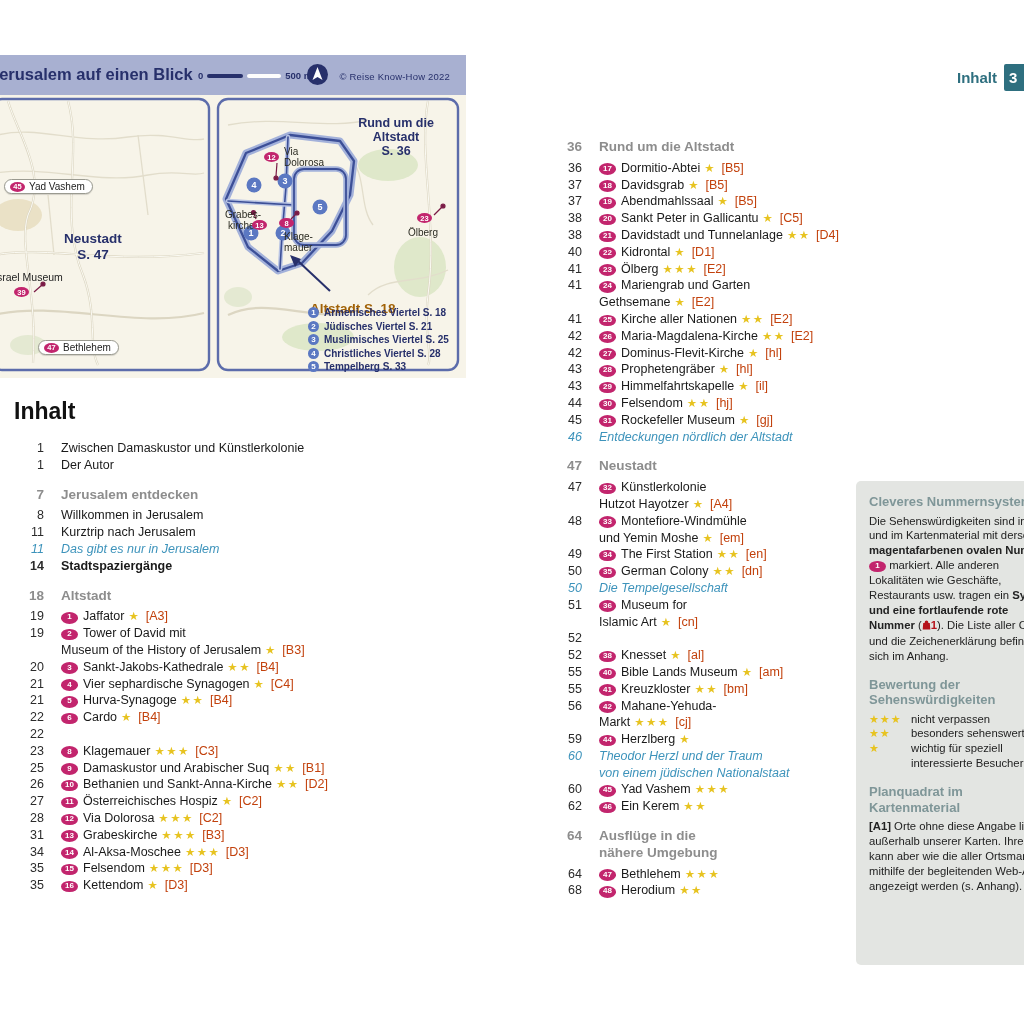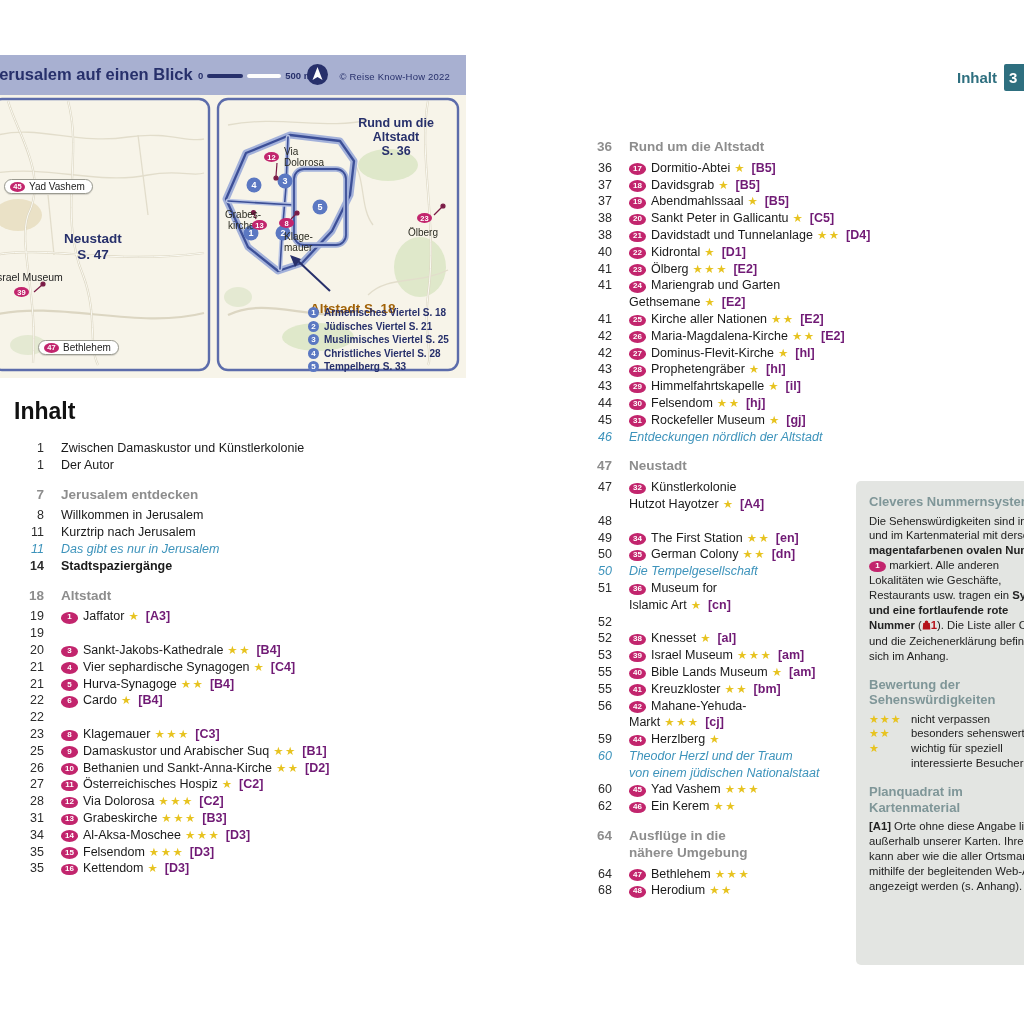--- a/index.html
+++ b/index.html
@@ -32,35 +32,35 @@
   .al-text{font-size:10px;font-weight:bold;color:#27306b;white-space:nowrap;}
   
   .corner{position:absolute;top:64px;right:0;display:flex;align-items:center;}
   .corner-label{font-size:15px;font-weight:bold;color:#2e6f7f;margin-right:7px;}
   .corner-box{width:28px;height:27px;background:#2e6f7f;color:#fff;font-size:15px;font-weight:bold;
       display:flex;align-items:center;padding-left:5px;margin-right:-13px;border-radius:2px;}
   
   .toc-heading{position:absolute;left:14px;top:398px;font-size:23px;font-weight:bold;color:#111;}
   .toc-col{position:absolute;font-size:12.5px;line-height:16.8px;}
   .toc-col.left{left:14px;top:440px;width:540px;}
-  .toc-col.right{left:582px;top:126px;width:310px;}
+  .toc-col.right{left:552px;top:126px;width:310px;}
   .toc-row{display:flex;align-items:baseline;}
   .toc-row .num{flex:none;width:30px;text-align:right;color:#2b2b2b;}
   .toc-row .txt{margin-left:17px;}
   .toc-row.header{font-weight:bold;color:#8d8d8d;font-size:13.5px;margin-top:13px;margin-bottom:4px;}
   .toc-row.header .num{color:#8d8d8d;}
   .toc-row.bold{font-weight:bold;}
   .toc-row.bold .num{font-weight:bold;}
   .toc-row.italic{font-style:italic;color:#3d93bb;}
   .toc-row.italic .num{color:#3d93bb;}
   .t-oval{display:inline-flex;align-items:center;justify-content:center;width:17px;height:11.5px;
       border-radius:50%;background:#c2256d;color:#fff;font-size:8px;font-weight:bold;margin-right:5px;
       vertical-align:1px;}
   .stars{color:#e7c320;font-size:11.5px;letter-spacing:1.5px;margin-left:4px;white-space:nowrap;}
-  .grid{font-weight:bold;color:#701a75;margin-left:2px;white-space:nowrap;}
+  .grid{font-weight:normal;color:#c2410c;margin-left:2px;white-space:nowrap;}
   
   .side-box{position:absolute;left:856px;top:481px;width:212px;height:484px;background:#e3e5e2;
       border-radius:5px;padding:13px 13px;box-sizing:border-box;font-size:11.3px;line-height:14.9px;color:#222;}
   .sb-header{color:#7f9698;font-weight:bold;font-size:13px;line-height:15.5px;margin:13px 0 4px 0;}
   .sb-header:first-child{margin-top:0;}
   .sb-par{margin:0 0 2px 0;}
   .sb-par b{font-weight:bold;}
   .sb-starrow{display:flex;align-items:baseline;}
   .sb-starrow .sr-stars{flex:none;width:42px;color:#e7c320;font-size:11px;letter-spacing:1px;}
   .sb-starrow .sr-txt{flex:1;}
@@ -269,20 +269,21 @@
       <div class="toc-row header">
         <span class="num">18</span>
         <span class="txt">Altstadt</span>
       </div>
       <div class="toc-row sight">
         <span class="num">19</span>
         <span class="txt"><span class="t-oval">1</span><span>Jaffator</span><span class="stars">★</span><span class="grid"> [A3]</span></span>
       </div>
       <div class="toc-row sight">
         <span class="num">19</span>
+        <span class="txt"><span class="t-oval">2</span><span>Tower of David mit</span><br><span>Museum of the History of Jerusalem</span><span class="stars">★</span><span class="grid"> [B3]</span></span>
       </div>
       <div class="toc-row sight">
         <span class="num">20</span>
         <span class="txt"><span class="t-oval">3</span><span>Sankt-Jakobs-Kathedrale</span><span class="stars">★★</span><span class="grid"> [B4]</span></span>
       </div>
       <div class="toc-row sight">
         <span class="num">21</span>
         <span class="txt"><span class="t-oval">4</span><span>Vier sephardische Synagogen</span><span class="stars">★</span><span class="grid"> [C4]</span></span>
       </div>
       <div class="toc-row sight">
@@ -405,20 +406,21 @@
       <div class="toc-row header">
         <span class="num">47</span>
         <span class="txt">Neustadt</span>
       </div>
       <div class="toc-row sight">
         <span class="num">47</span>
         <span class="txt"><span class="t-oval">32</span><span>Künstlerkolonie</span><br><span>Hutzot Hayotzer</span><span class="stars">★</span><span class="grid"> [A4]</span></span>
       </div>
       <div class="toc-row sight">
         <span class="num">48</span>
+        <span class="txt"><span class="t-oval">33</span><span>Montefiore-Windmühle</span><br><span>und Yemin Moshe</span><span class="stars">★</span><span class="grid"> [em]</span></span>
       </div>
       <div class="toc-row sight">
         <span class="num">49</span>
         <span class="txt"><span class="t-oval">34</span><span>The First Station</span><span class="stars">★★</span><span class="grid"> [en]</span></span>
       </div>
       <div class="toc-row sight">
         <span class="num">50</span>
         <span class="txt"><span class="t-oval">35</span><span>German Colony</span><span class="stars">★★</span><span class="grid"> [dn]</span></span>
       </div>
       <div class="toc-row italic">
@@ -428,24 +430,20 @@
       <div class="toc-row sight">
         <span class="num">51</span>
         <span class="txt"><span class="t-oval">36</span><span>Museum for</span><br><span>Islamic Art</span><span class="stars">★</span><span class="grid"> [cn]</span></span>
       </div>
       <div class="toc-row sight">
         <span class="num">52</span>
       </div>
       <div class="toc-row sight">
         <span class="num">52</span>
         <span class="txt"><span class="t-oval">38</span><span>Knesset</span><span class="stars">★</span><span class="grid"> [al]</span></span>
-      </div>
-      <div class="toc-row sight">
-        <span class="num">53</span>
-        <span class="txt"><span class="t-oval">39</span><span>Israel Museum</span><span class="stars">★★★</span><span class="grid"> [am]</span></span>
       </div>
       <div class="toc-row sight">
         <span class="num">55</span>
         <span class="txt"><span class="t-oval">40</span><span>Bible Lands Museum</span><span class="stars">★</span><span class="grid"> [am]</span></span>
       </div>
       <div class="toc-row sight">
         <span class="num">55</span>
         <span class="txt"><span class="t-oval">41</span><span>Kreuzkloster</span><span class="stars">★★</span><span class="grid"> [bm]</span></span>
       </div>
       <div class="toc-row sight">

